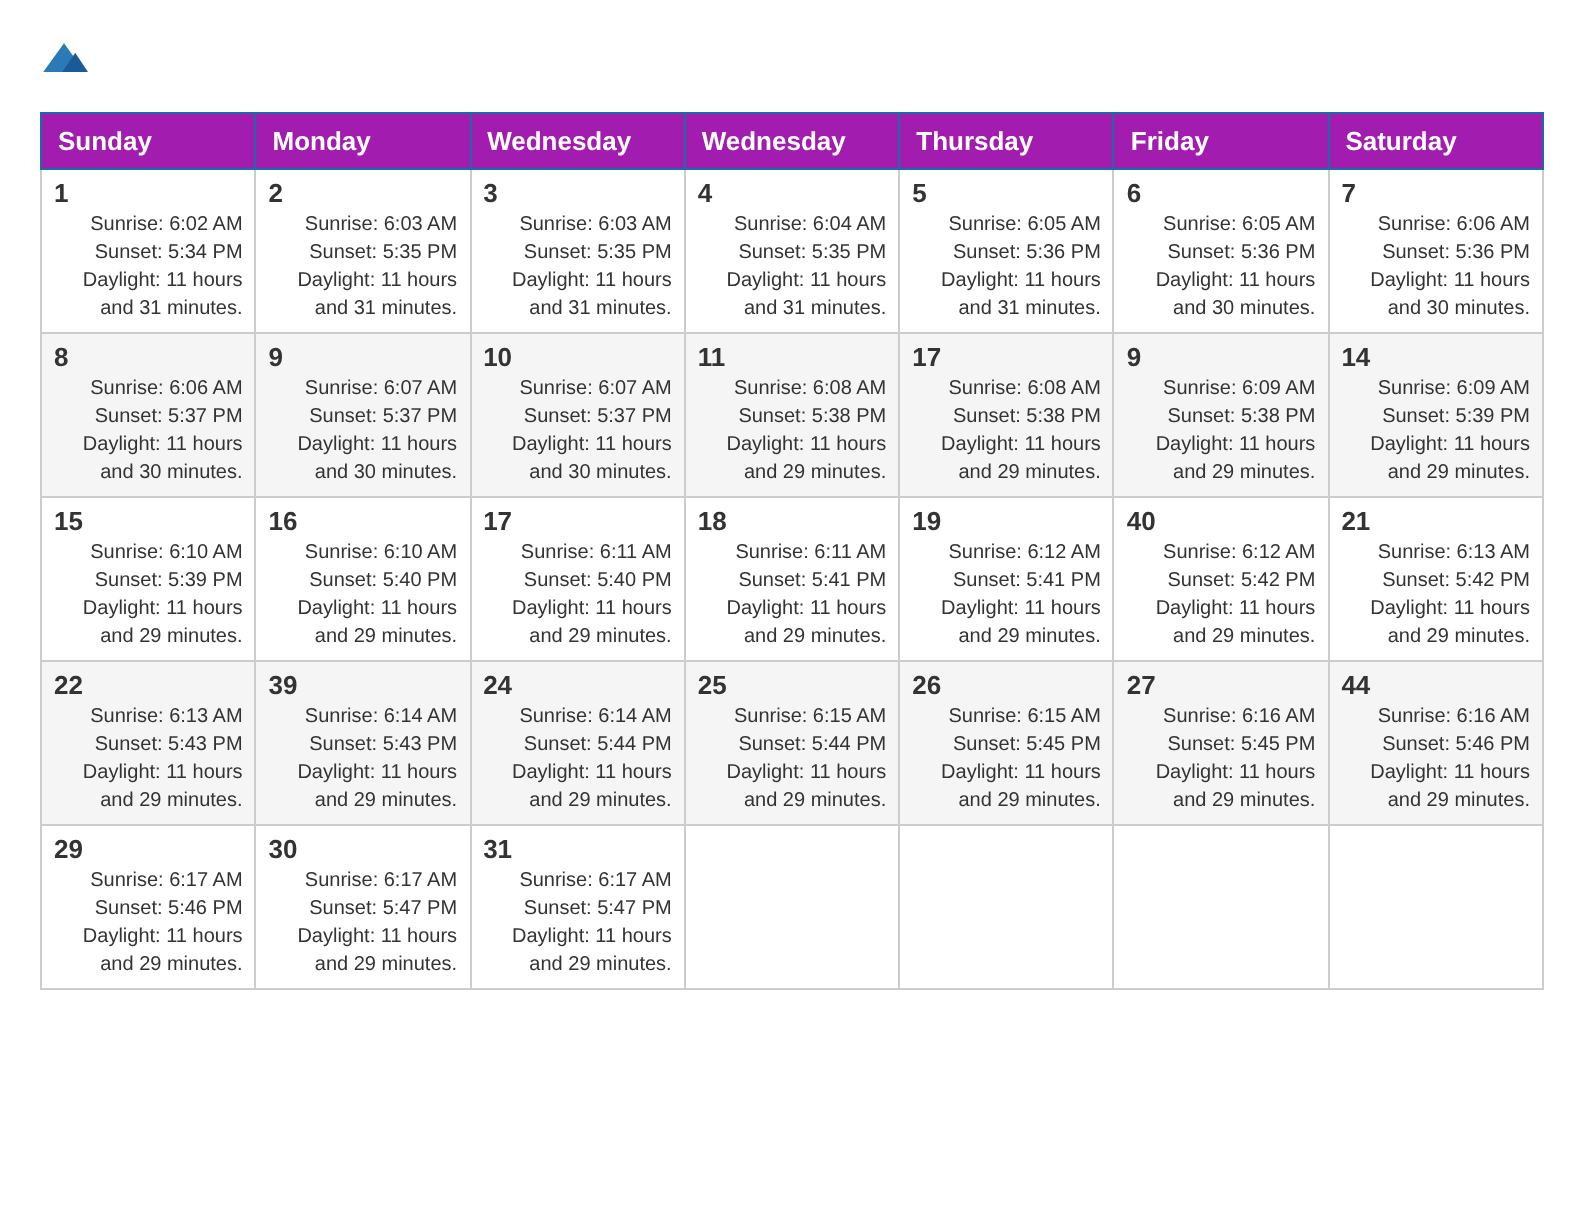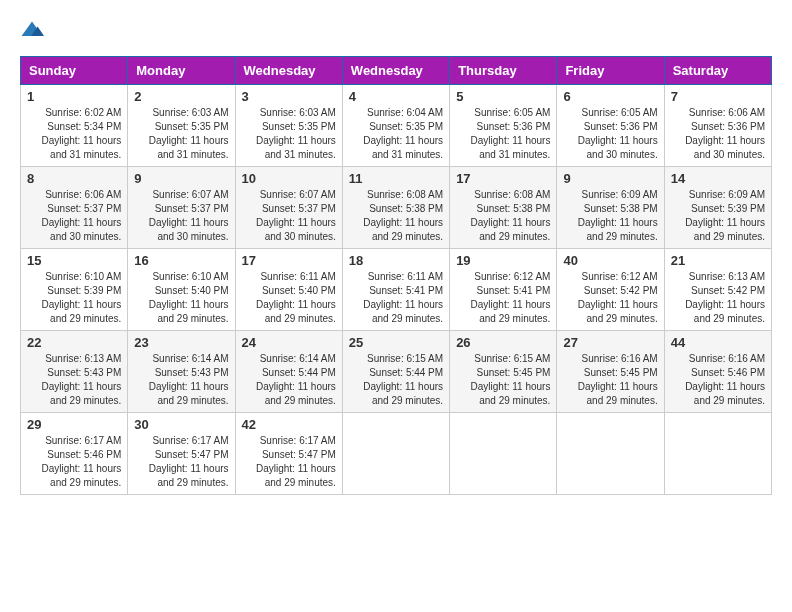--- a/index.html
+++ b/index.html
@@ -300,21 +300,21 @@
       <tr>
         <td>
         <span class="day-num">22</span>
         <div class="day-info">
           Sunrise: 6:13 AM<br>
           Sunset: 5:43 PM<br>
           Daylight: 11 hours and 29 minutes.
         </div>
       </td>
         <td>
-        <span class="day-num">23</span>
+        <span class="day-num">39</span>
         <div class="day-info">
           Sunrise: 6:14 AM<br>
           Sunset: 5:43 PM<br>
           Daylight: 11 hours and 29 minutes.
         </div>
       </td>
         <td>
         <span class="day-num">24</span>
         <div class="day-info">
           Sunrise: 6:14 AM<br>
@@ -366,21 +366,21 @@
       </td>
         <td>
         <span class="day-num">30</span>
         <div class="day-info">
           Sunrise: 6:17 AM<br>
           Sunset: 5:47 PM<br>
           Daylight: 11 hours and 29 minutes.
         </div>
       </td>
         <td>
-        <span class="day-num">42</span>
+        <span class="day-num">31</span>
         <div class="day-info">
           Sunrise: 6:17 AM<br>
           Sunset: 5:47 PM<br>
           Daylight: 11 hours and 29 minutes.
         </div>
       </td>
         <td class="empty-cell"></td>
         <td class="empty-cell"></td>
         <td class="empty-cell"></td>
         <td class="empty-cell"></td>

